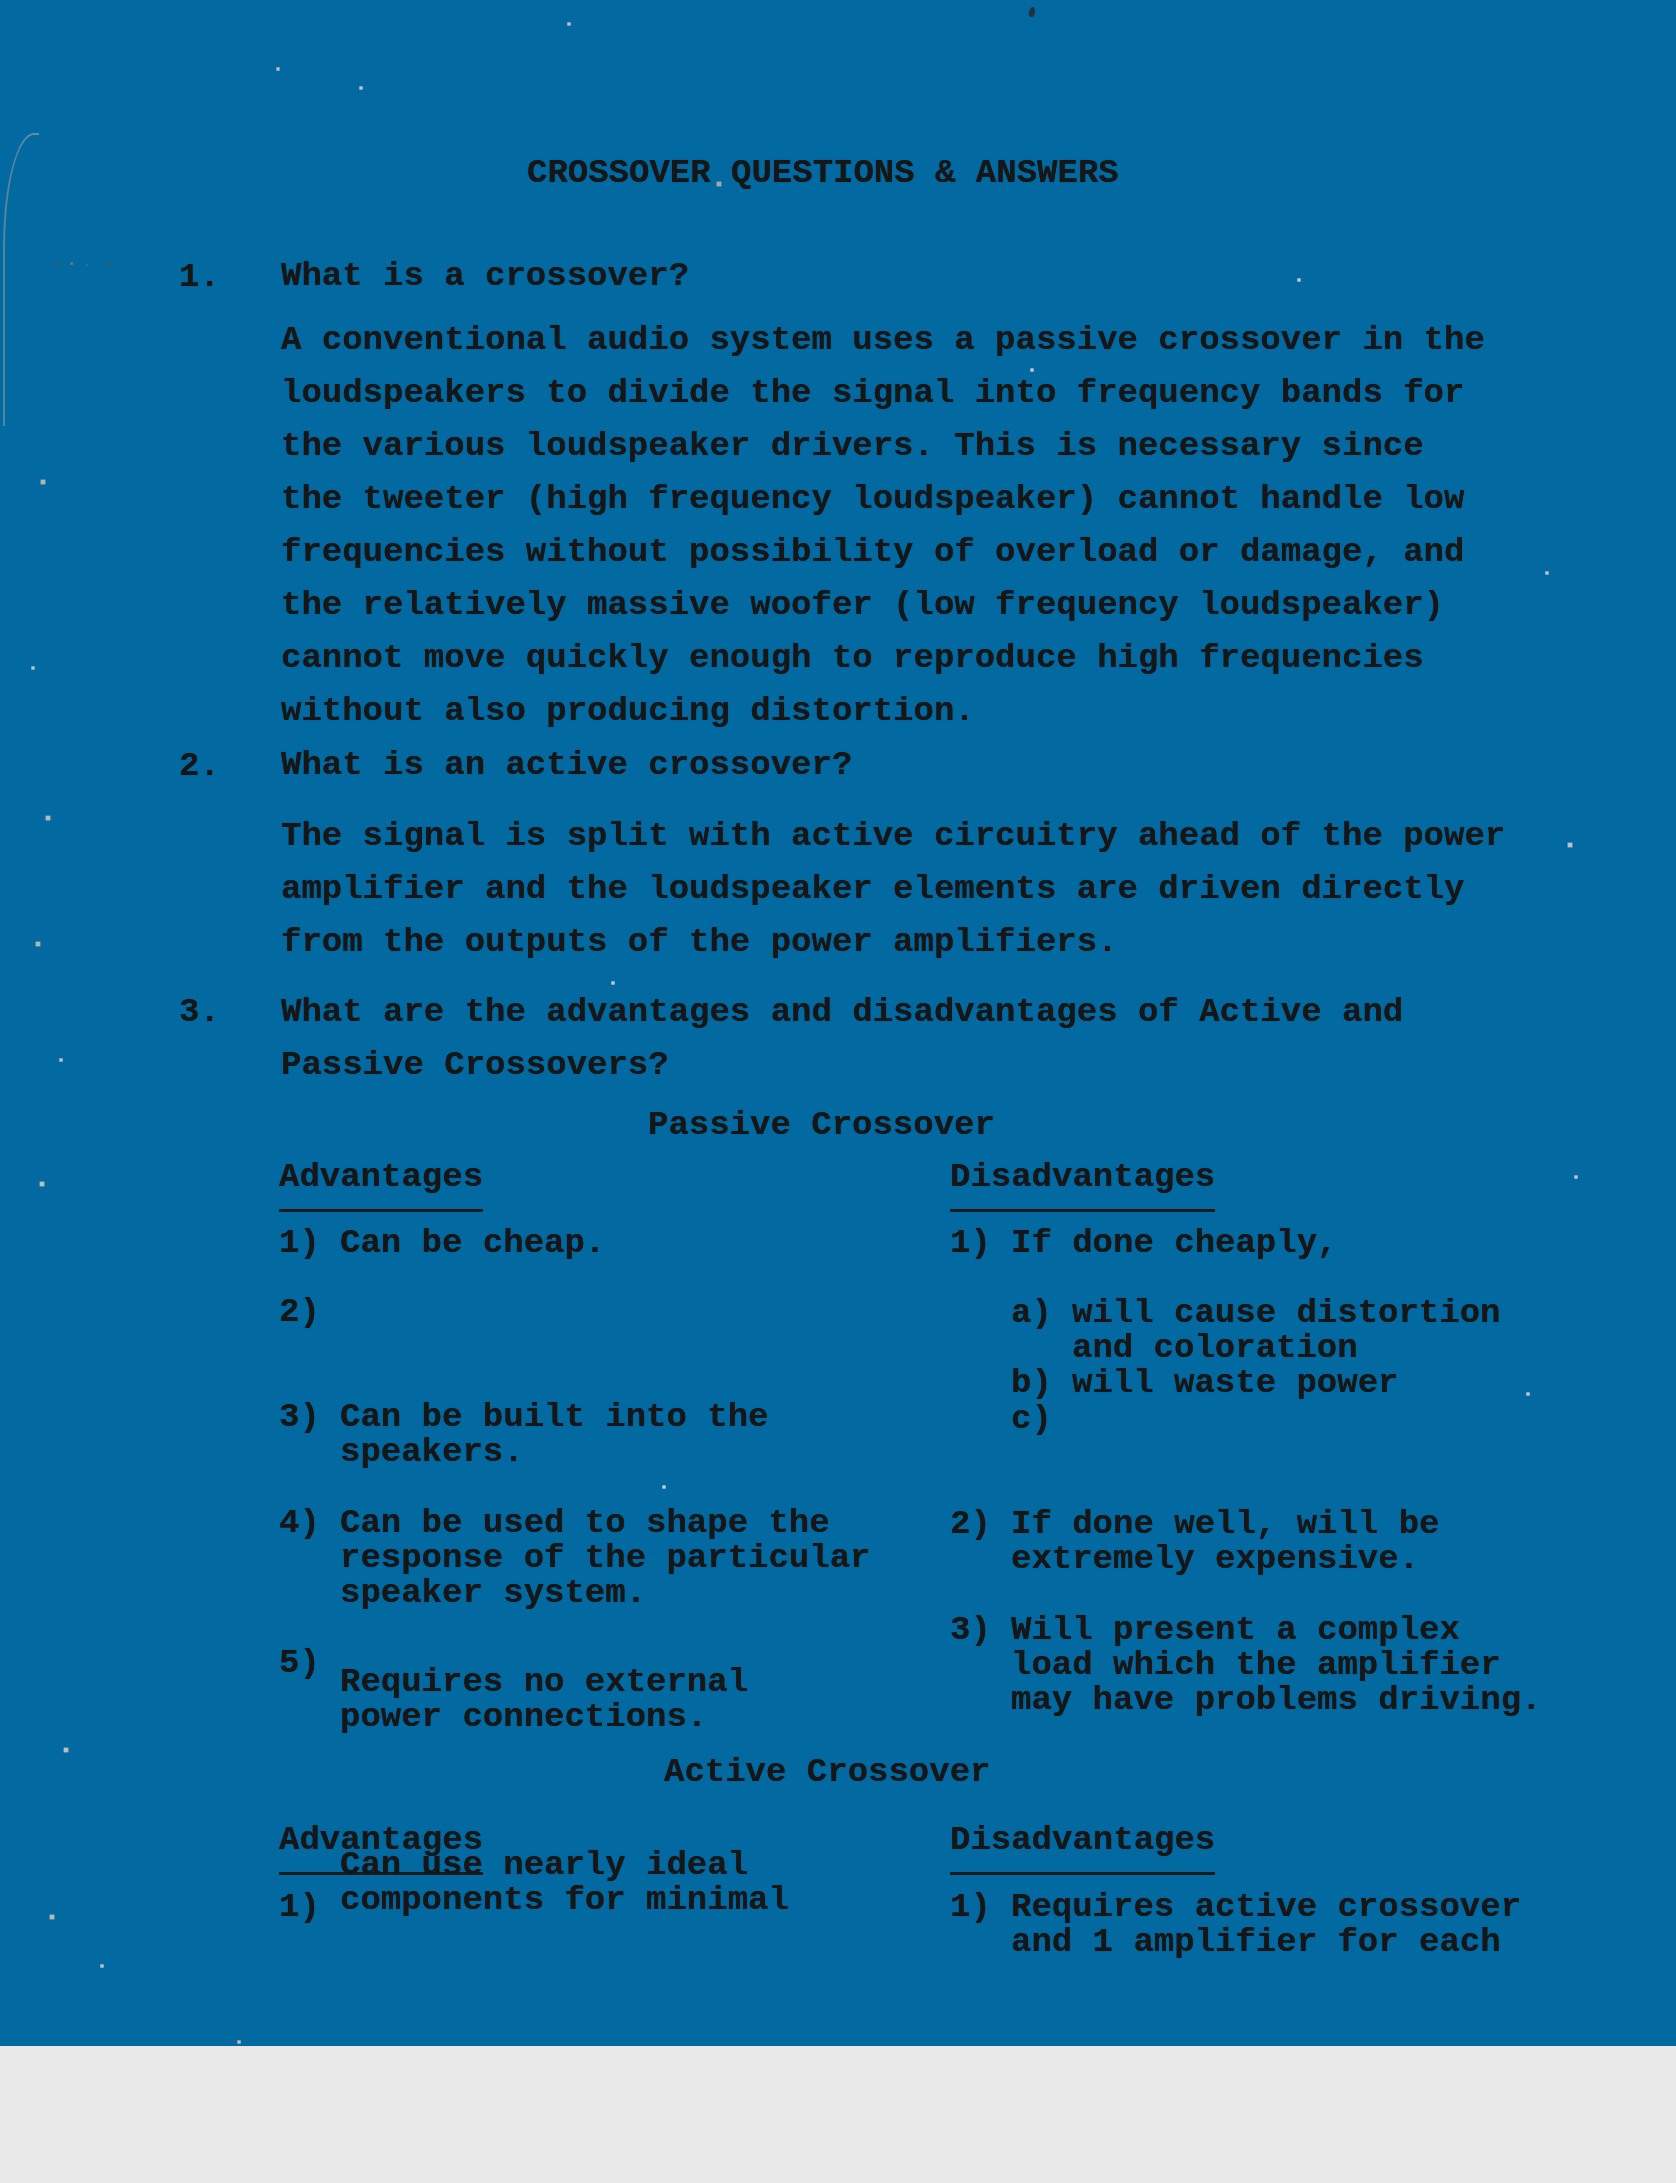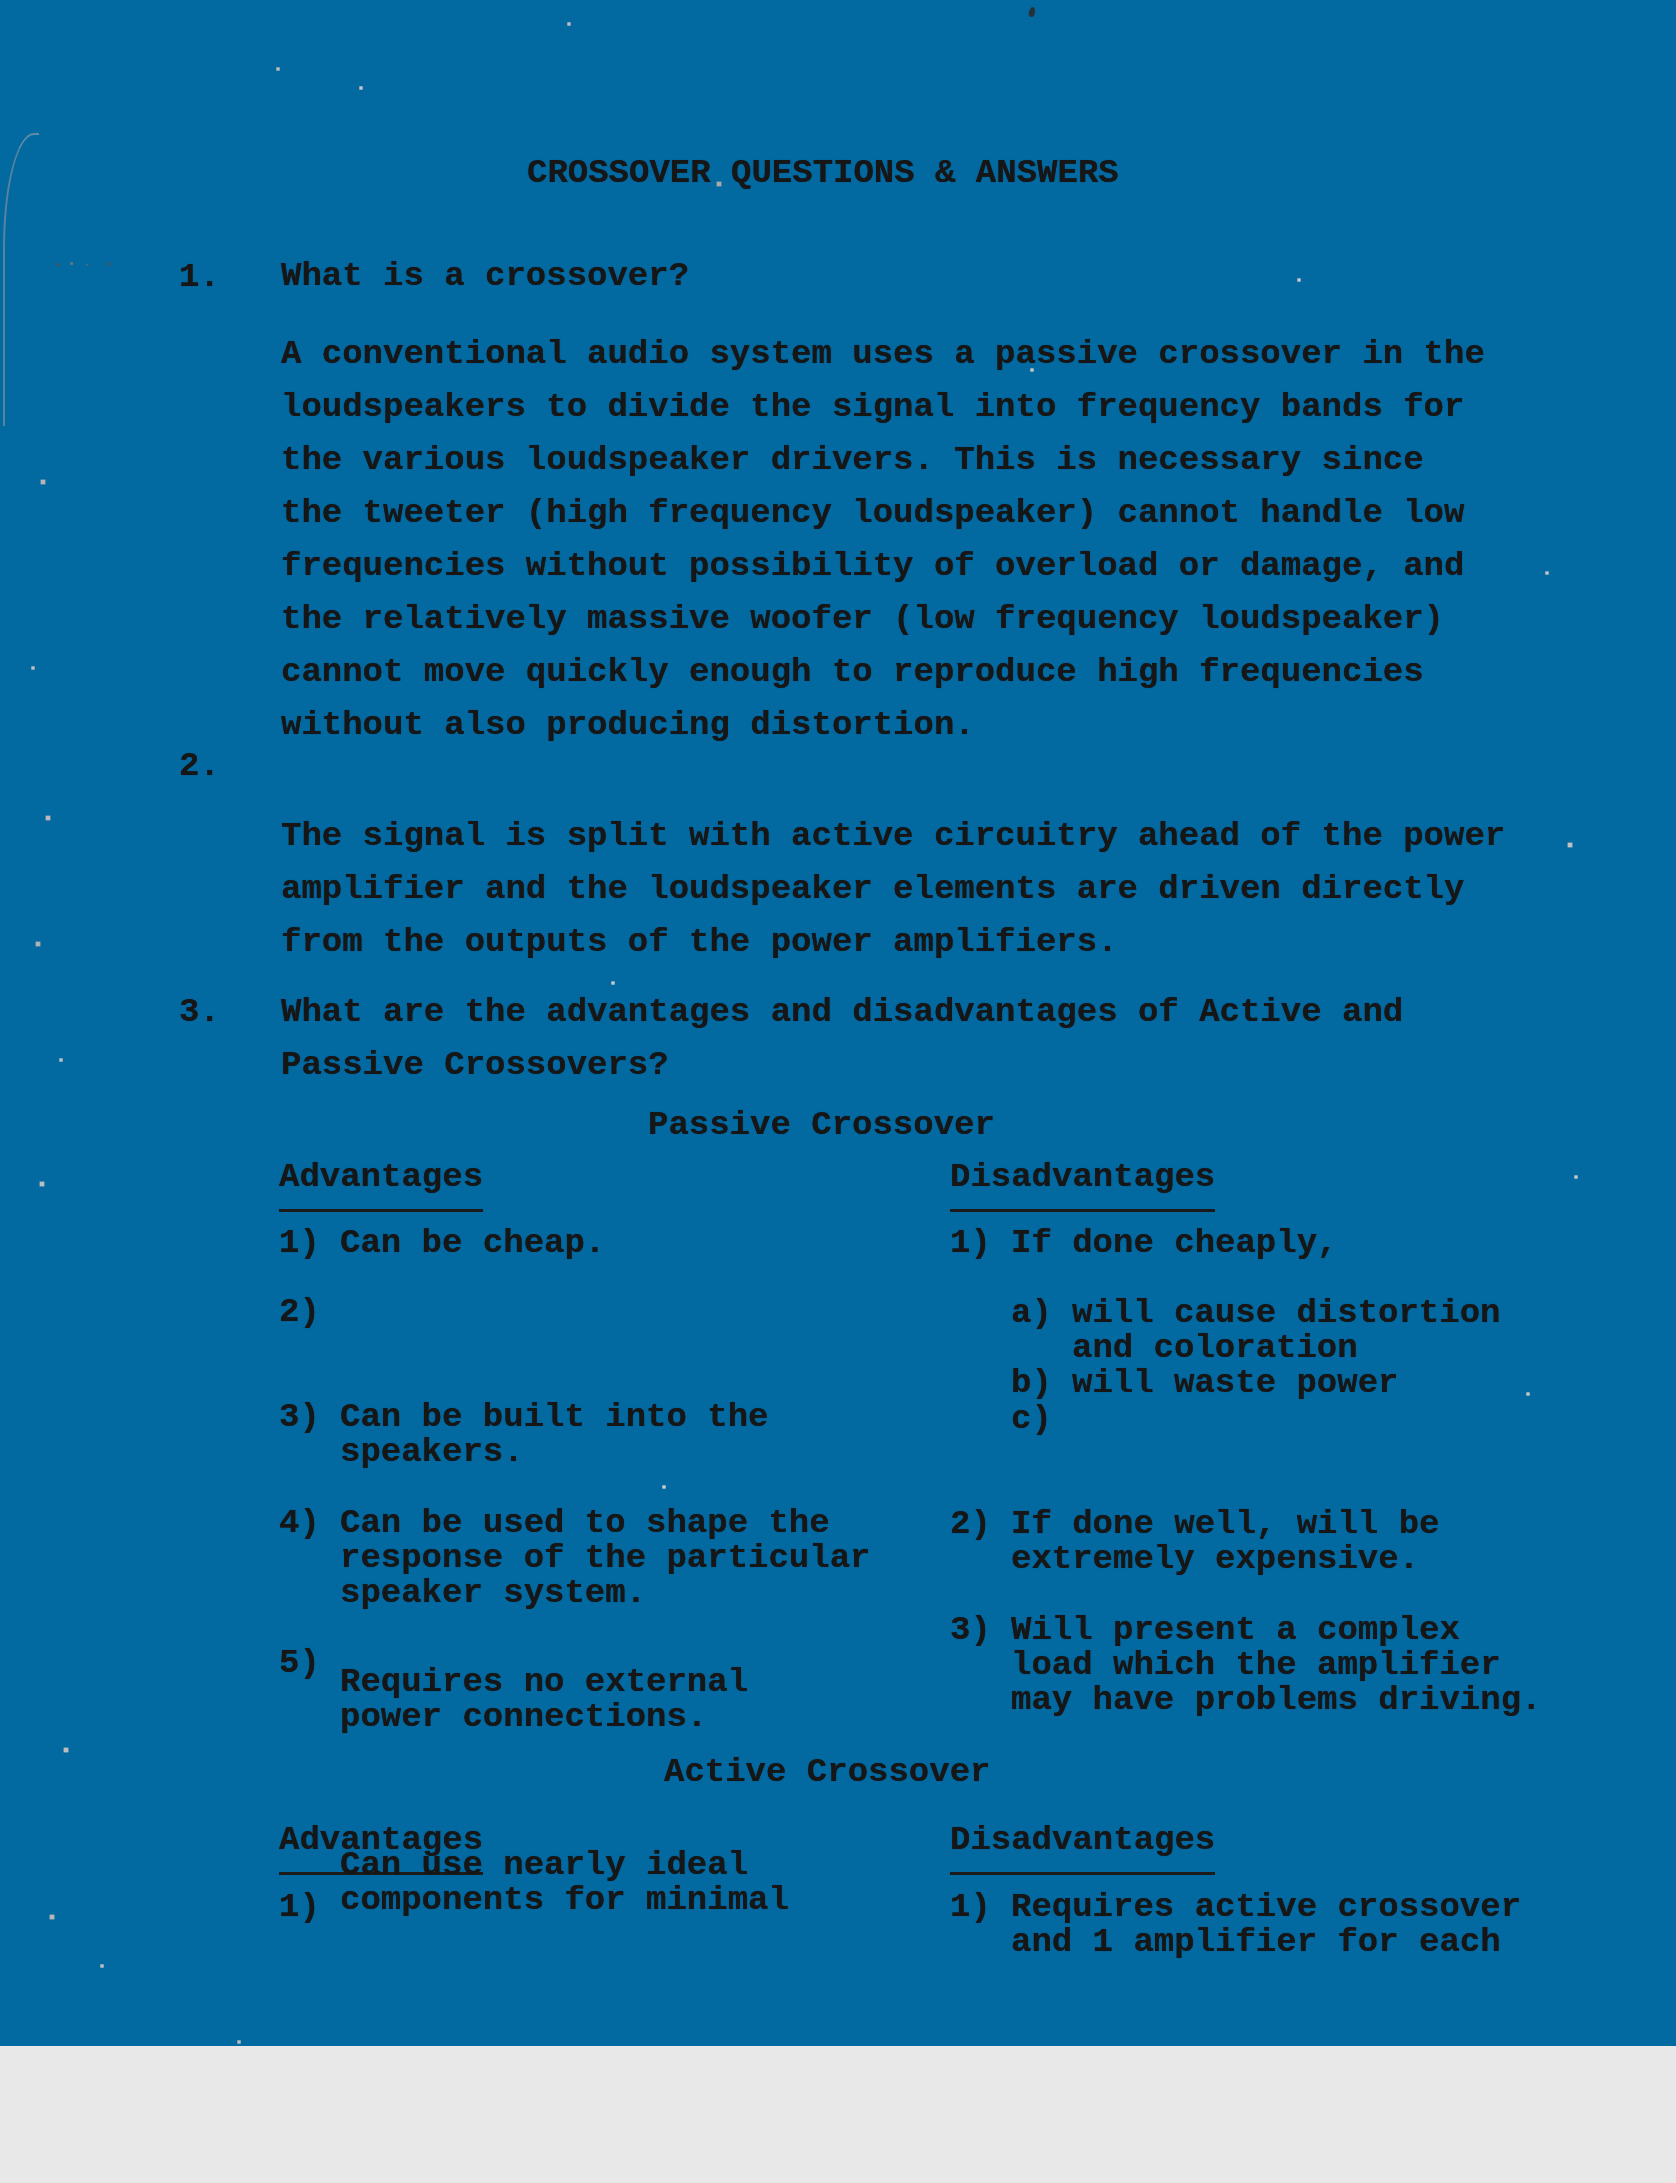--- a/index.html
+++ b/index.html
@@ -70,30 +70,31 @@
 
   <div class="arc"></div>
   <div class="scratch"></div>
   <div class="topdot"></div>
   <div class="speck"></div>
 
   <div class="t ls" style="left:527px;top:156px;">CROSSOVER QUESTIONS &amp; ANSWERS</div>
 
   <div class="t ls" style="left:179px;top:260px;">1.</div>
   <div class="t ls" style="left:281px;top:259px;">What is a crossover?</div>
-  <div class="t lp" style="left:281px;top:328px;">A conventional audio system uses a passive crossover in the
+  <div class="t lp" style="left:281px;top:314px;">A conventional audio system uses a passive crossover in the
 loudspeakers to divide the signal into frequency bands for
 the various loudspeaker drivers.   This is necessary since
 the tweeter (high frequency loudspeaker) cannot handle low
 frequencies without possibility of overload or damage, and
 the relatively massive woofer (low frequency loudspeaker)
 cannot move quickly enough to reproduce high frequencies
 without also producing distortion.</div>
 
   <div class="t ls" style="left:179px;top:749px;">2.</div>
+  <div class="t ls" style="left:281px;top:748px;">What is an active crossover?</div>
   <div class="t lp" style="left:281px;top:810px;">The signal is split with active circuitry ahead of the power
 amplifier and the loudspeaker elements are driven directly
 from the outputs of the power amplifiers.</div>
 
   <div class="t ls" style="left:179px;top:995px;">3.</div>
   <div class="t lp" style="left:281px;top:986px;">What are the advantages and disadvantages of Active and
 Passive Crossovers?</div>
 
   <div class="t ls" style="left:648px;top:1108px;">Passive Crossover</div>
 

